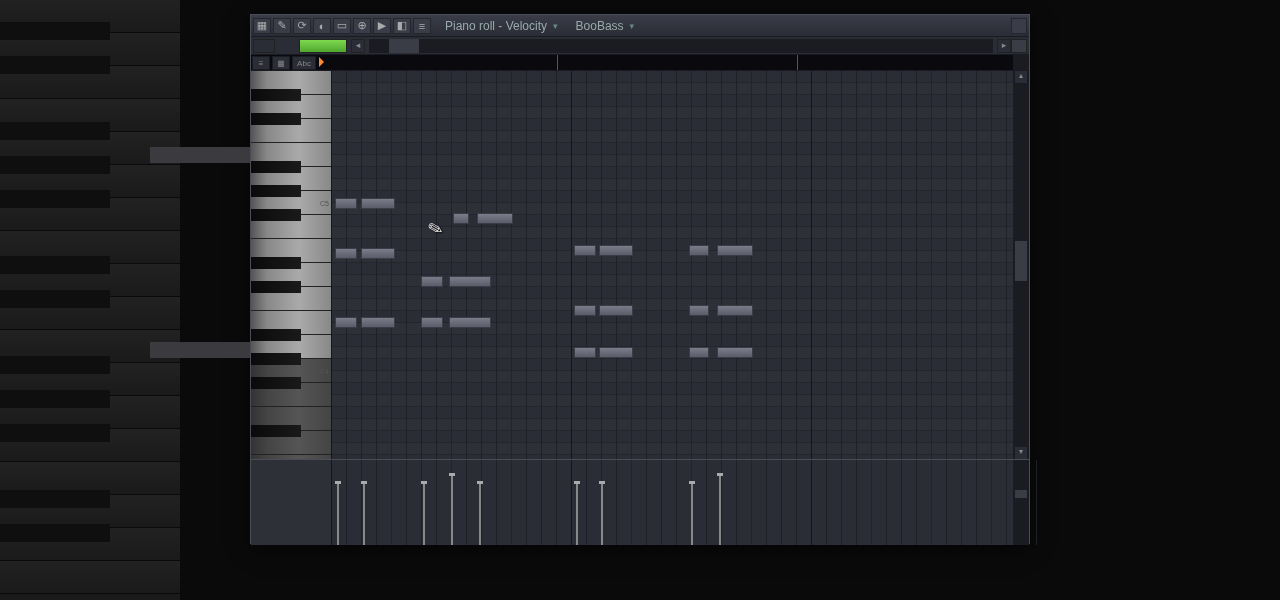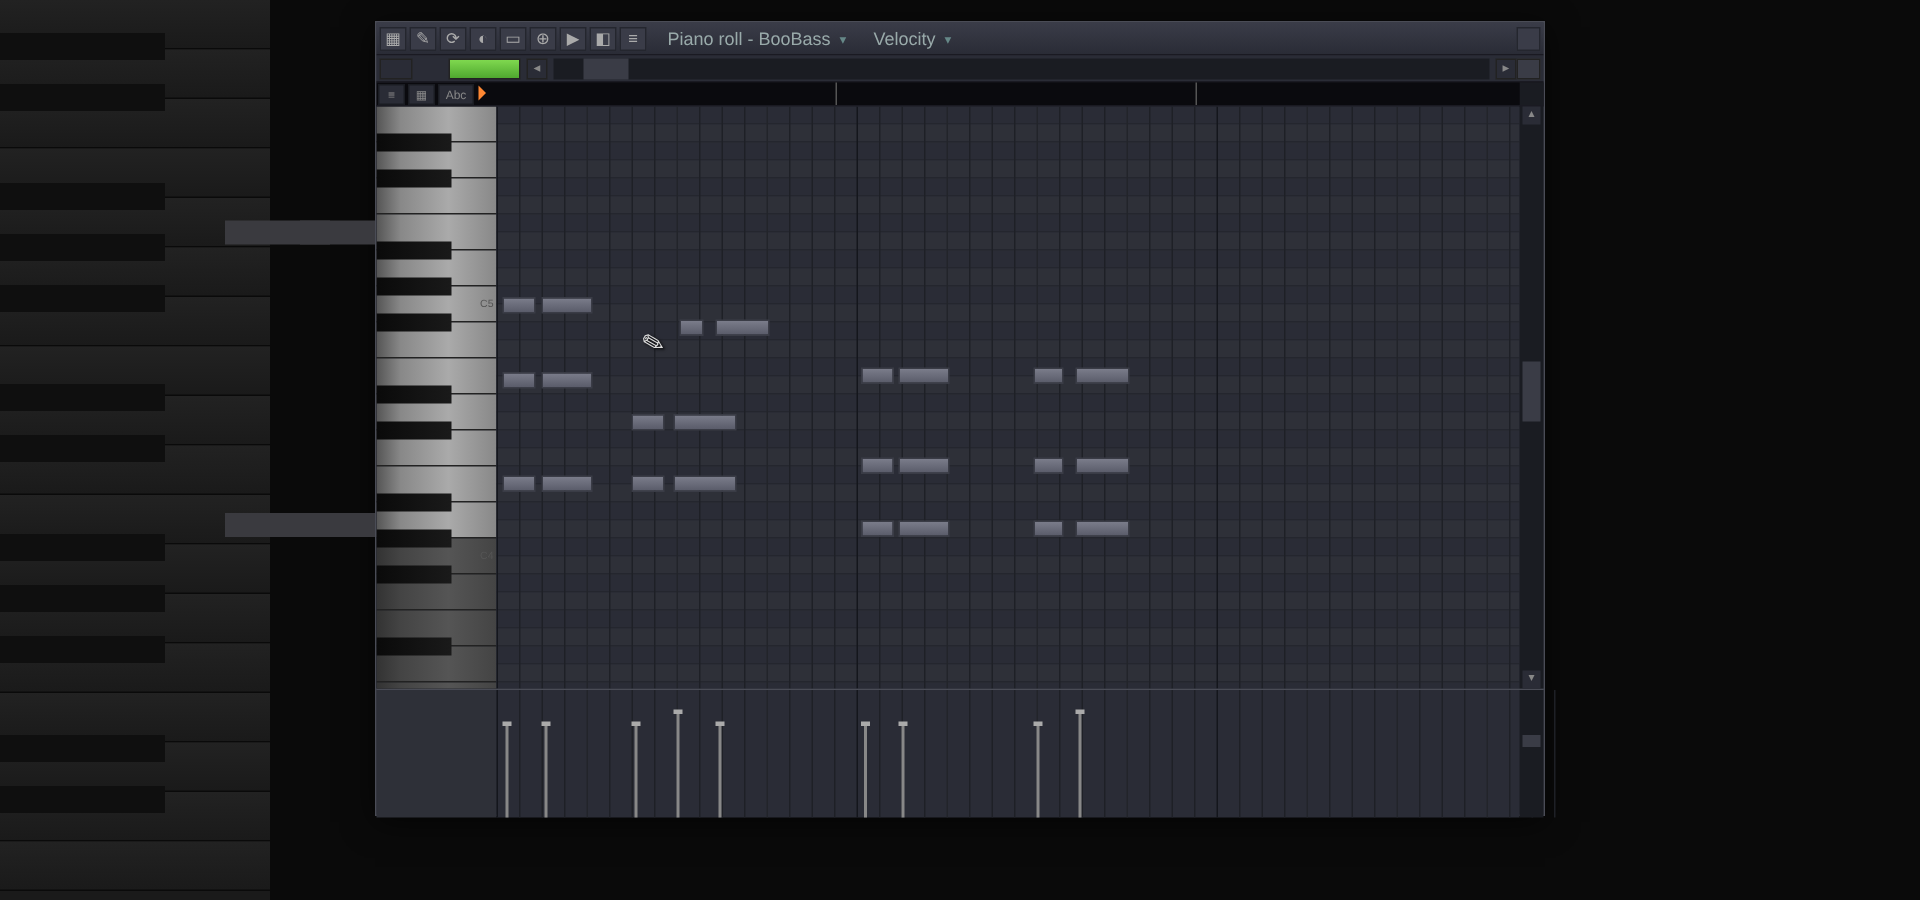--- a/index.html
+++ b/index.html
@@ -353,23 +353,23 @@
   <div class="titlebar">
     <div class="tb-icon">▦</div>
     <div class="tb-icon">✎</div>
     <div class="tb-icon">⟳</div>
     <div class="tb-icon">◐</div>
     <div class="tb-icon">▭</div>
     <div class="tb-icon">⊕</div>
     <div class="tb-icon">▶</div>
     <div class="tb-icon">◧</div>
     <div class="tb-icon">≡</div>
-    <span class="tb-title">Piano roll - BooBass</span>
+    <span class="tb-title">Piano roll - Velocity</span>
     <span class="tb-drop">▾</span>
-    <span class="tb-title">Velocity</span>
+    <span class="tb-title">BooBass</span>
     <span class="tb-drop">▾</span>
     <div class="tb-close"></div>
   </div>
 
   <div class="toolbar2">
     <div style="width:22px;height:14px;background:#2a2c36;border:1px solid #222;margin-left:2px"></div>
     <div class="color-swatch"></div>
     <div style="width:14px;height:14px;background:#2a2c36;border:1px solid #222;margin-left:4px;color:#888;font-size:9px;text-align:center">◂</div>
     <div class="scroll-h-mini">
       <div class="scroll-h-mini-thumb"></div>

